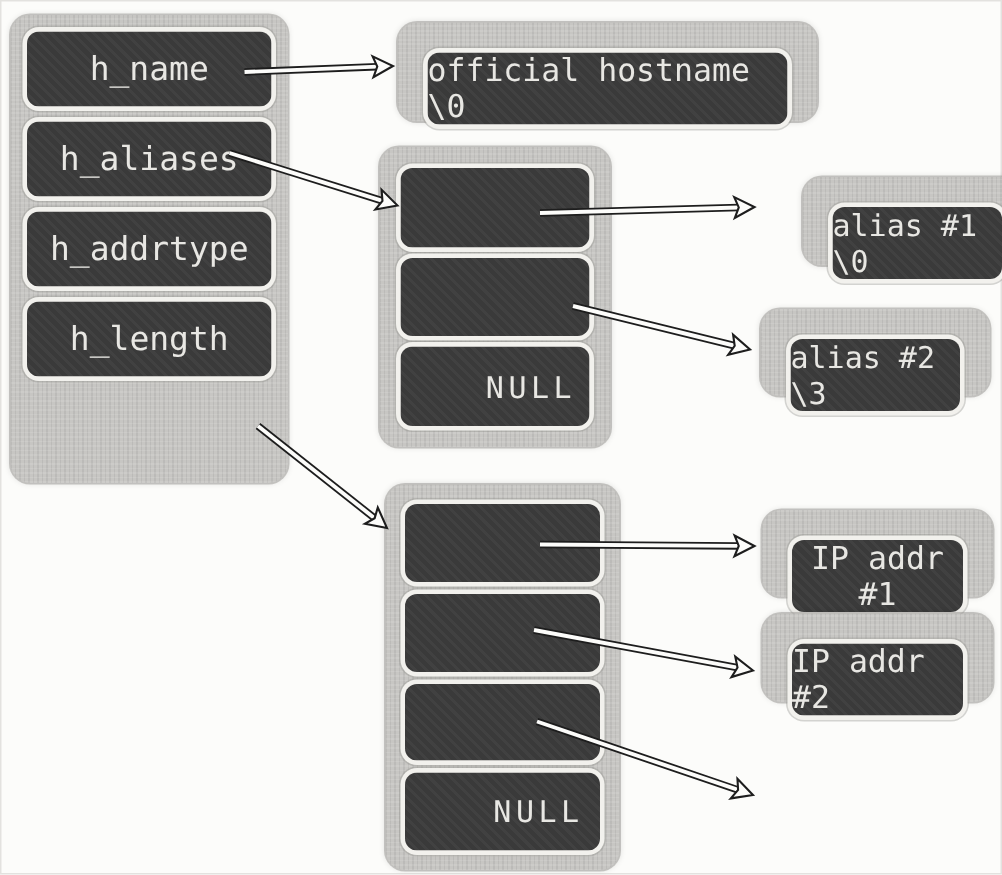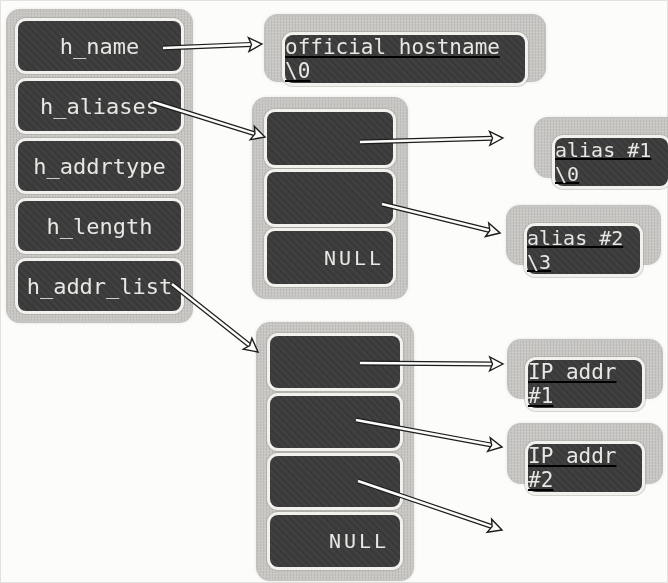--- a/index.html
+++ b/index.html
@@ -29,21 +29,21 @@
     border-radius:8px;
     box-shadow: 0 0 0 3px var(--ring), 0 0 0 4px rgba(150,150,146,.4);
     display:flex; align-items:center; justify-content:center;
     color:var(--text);
   }
   .struct{ padding:11px; gap:10px; }
   .struct .cell{ height:50px; }
   .array1{ padding:14px; gap:7px; }
   .array2{ padding:13px; gap:8px; }
   .array1 .cell, .array2 .cell{ flex:1;padding-left:45px; }
-  .single{ padding:20px;text-decoration:underline; }
+  .single{ padding:20px; }
   .single .cell{ flex:1; }
   .t22{ font-size:22px; }
   .t21{ font-size:21px; }
   .t20{ font-size:20px; }
   .null-label{ font-size:20px; letter-spacing:3px; margin-left:3px; }
   #arrows{ position:absolute; left:0; top:0; width:668px; height:583px; pointer-events:none; }
 </style>
 </head>
 <body>
 
@@ -54,23 +54,20 @@
       <span class="t22">h_name</span>
     </div>
     <div class="cell">
       <span class="t22">h_aliases</span>
     </div>
     <div class="cell">
       <span class="t22">h_addrtype</span>
     </div>
     <div class="cell">
       <span class="t22">h_length</span>
-    </div>
-    <div class="cell">
-      <span class="t22">h_addr_list</span>
     </div>
   </div>
 
   <div class="frame single" style="left:265px; top:15px; width:280px; height:66px;">
     <div class="cell">
       <span class="t21">official hostname \0</span>
     </div>
   </div>
 
   <div class="frame array1" style="left:253px; top:98px; width:154px; height:200px;">
@@ -94,26 +91,26 @@
 
   <div class="frame array2" style="left:257px; top:323px; width:156px; height:257px;">
     <div class="cell"></div>
     <div class="cell"></div>
     <div class="cell"></div>
     <div class="cell">
       <span class="null-label">NULL</span>
     </div>
   </div>
 
-  <div class="frame single" style="left:508px; top:340px; width:154px; height:58px;">
+  <div class="frame single" style="left:508px; top:340px; width:154px; height:58px;text-align:center;">
     <div class="cell">
       <span class="t21">IP addr #1</span>
     </div>
   </div>
-  <div class="frame single" style="left:508px; top:424px; width:154px; height:59px;">
+  <div class="frame single" style="left:508px; top:409px; width:154px; height:59px;">
     <div class="cell">
       <span class="t21">IP addr #2</span>
     </div>
   </div>
 
   <svg id="arrows" viewBox="0 0 668 583">
       <g>
         <line x1="163" y1="48" x2="251.50856007479496" y2="44.423896562634546" stroke="#1d1d1d" stroke-width="5"></line>
         <line x1="163" y1="48" x2="251.50856007479496" y2="44.423896562634546" stroke="#fcfcfa" stroke-width="2.6"></line>
         <polygon points="262,44 248.98556094129643,51.458175111063746 251.50856007479496,44.423896562634546 248.42628492641572,37.61609374276607" fill="#fcfcfa" stroke="#1d1d1d" stroke-width="1.4" stroke-linejoin="miter"></polygon>

